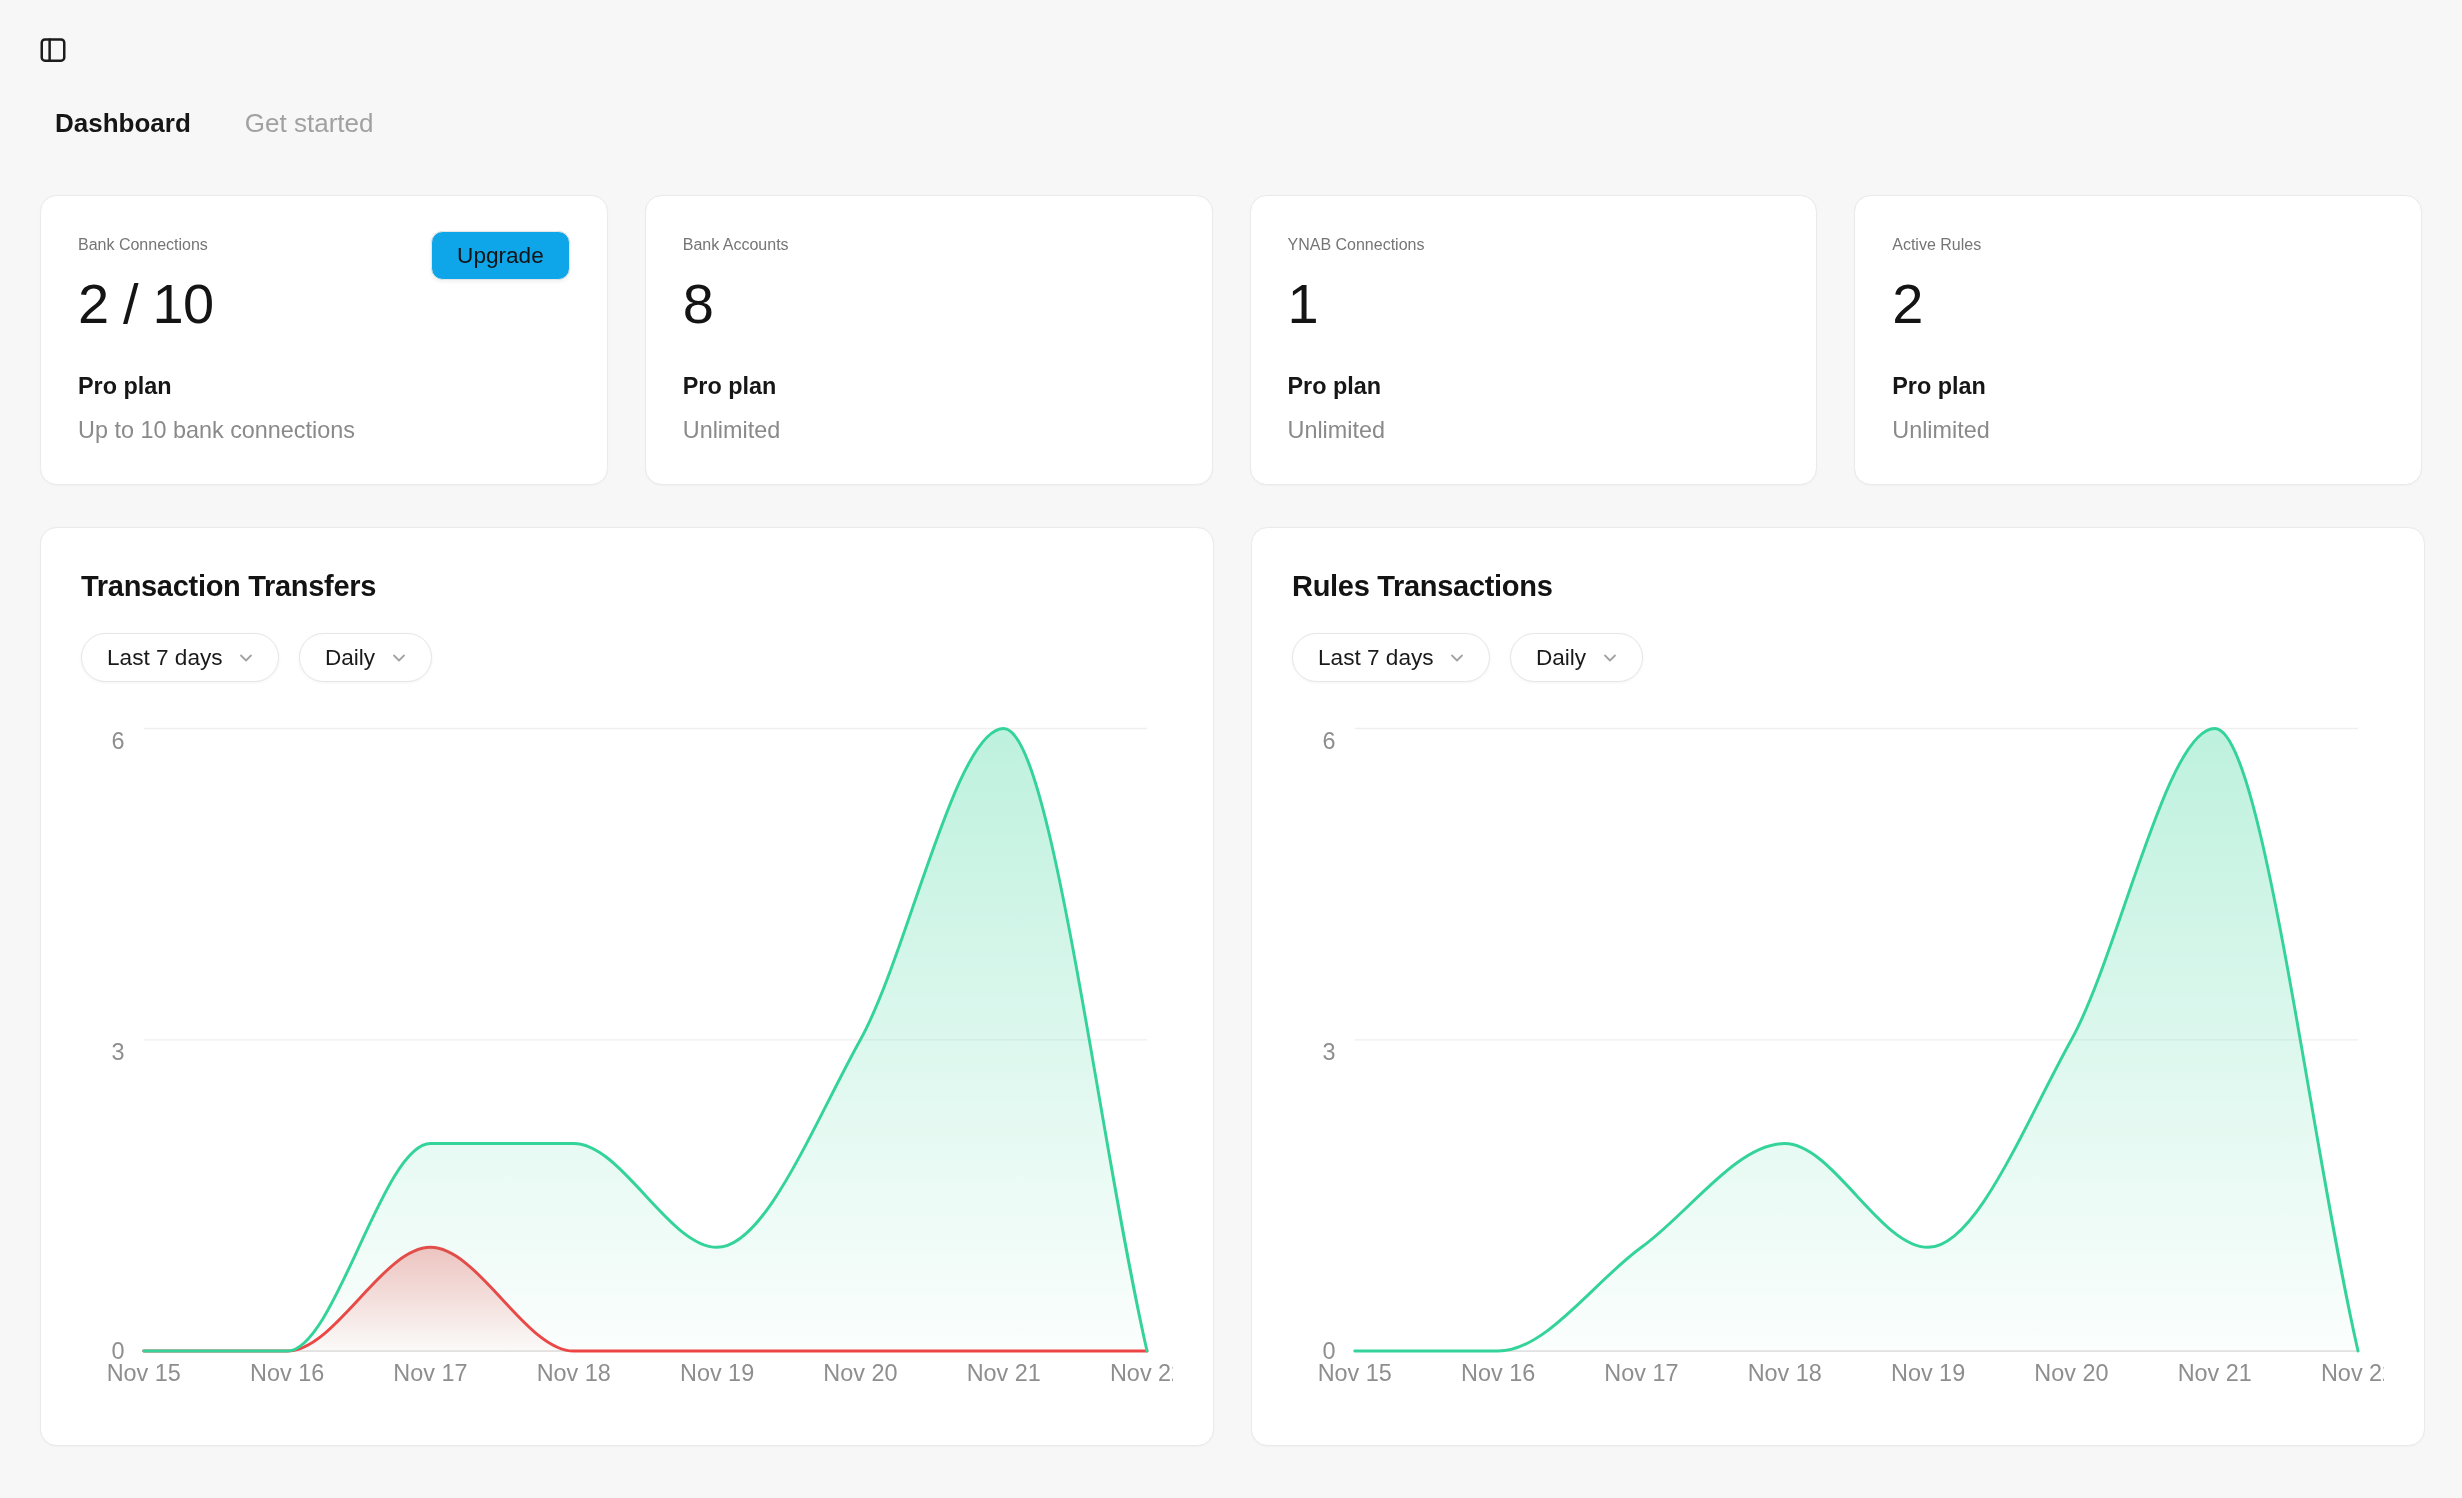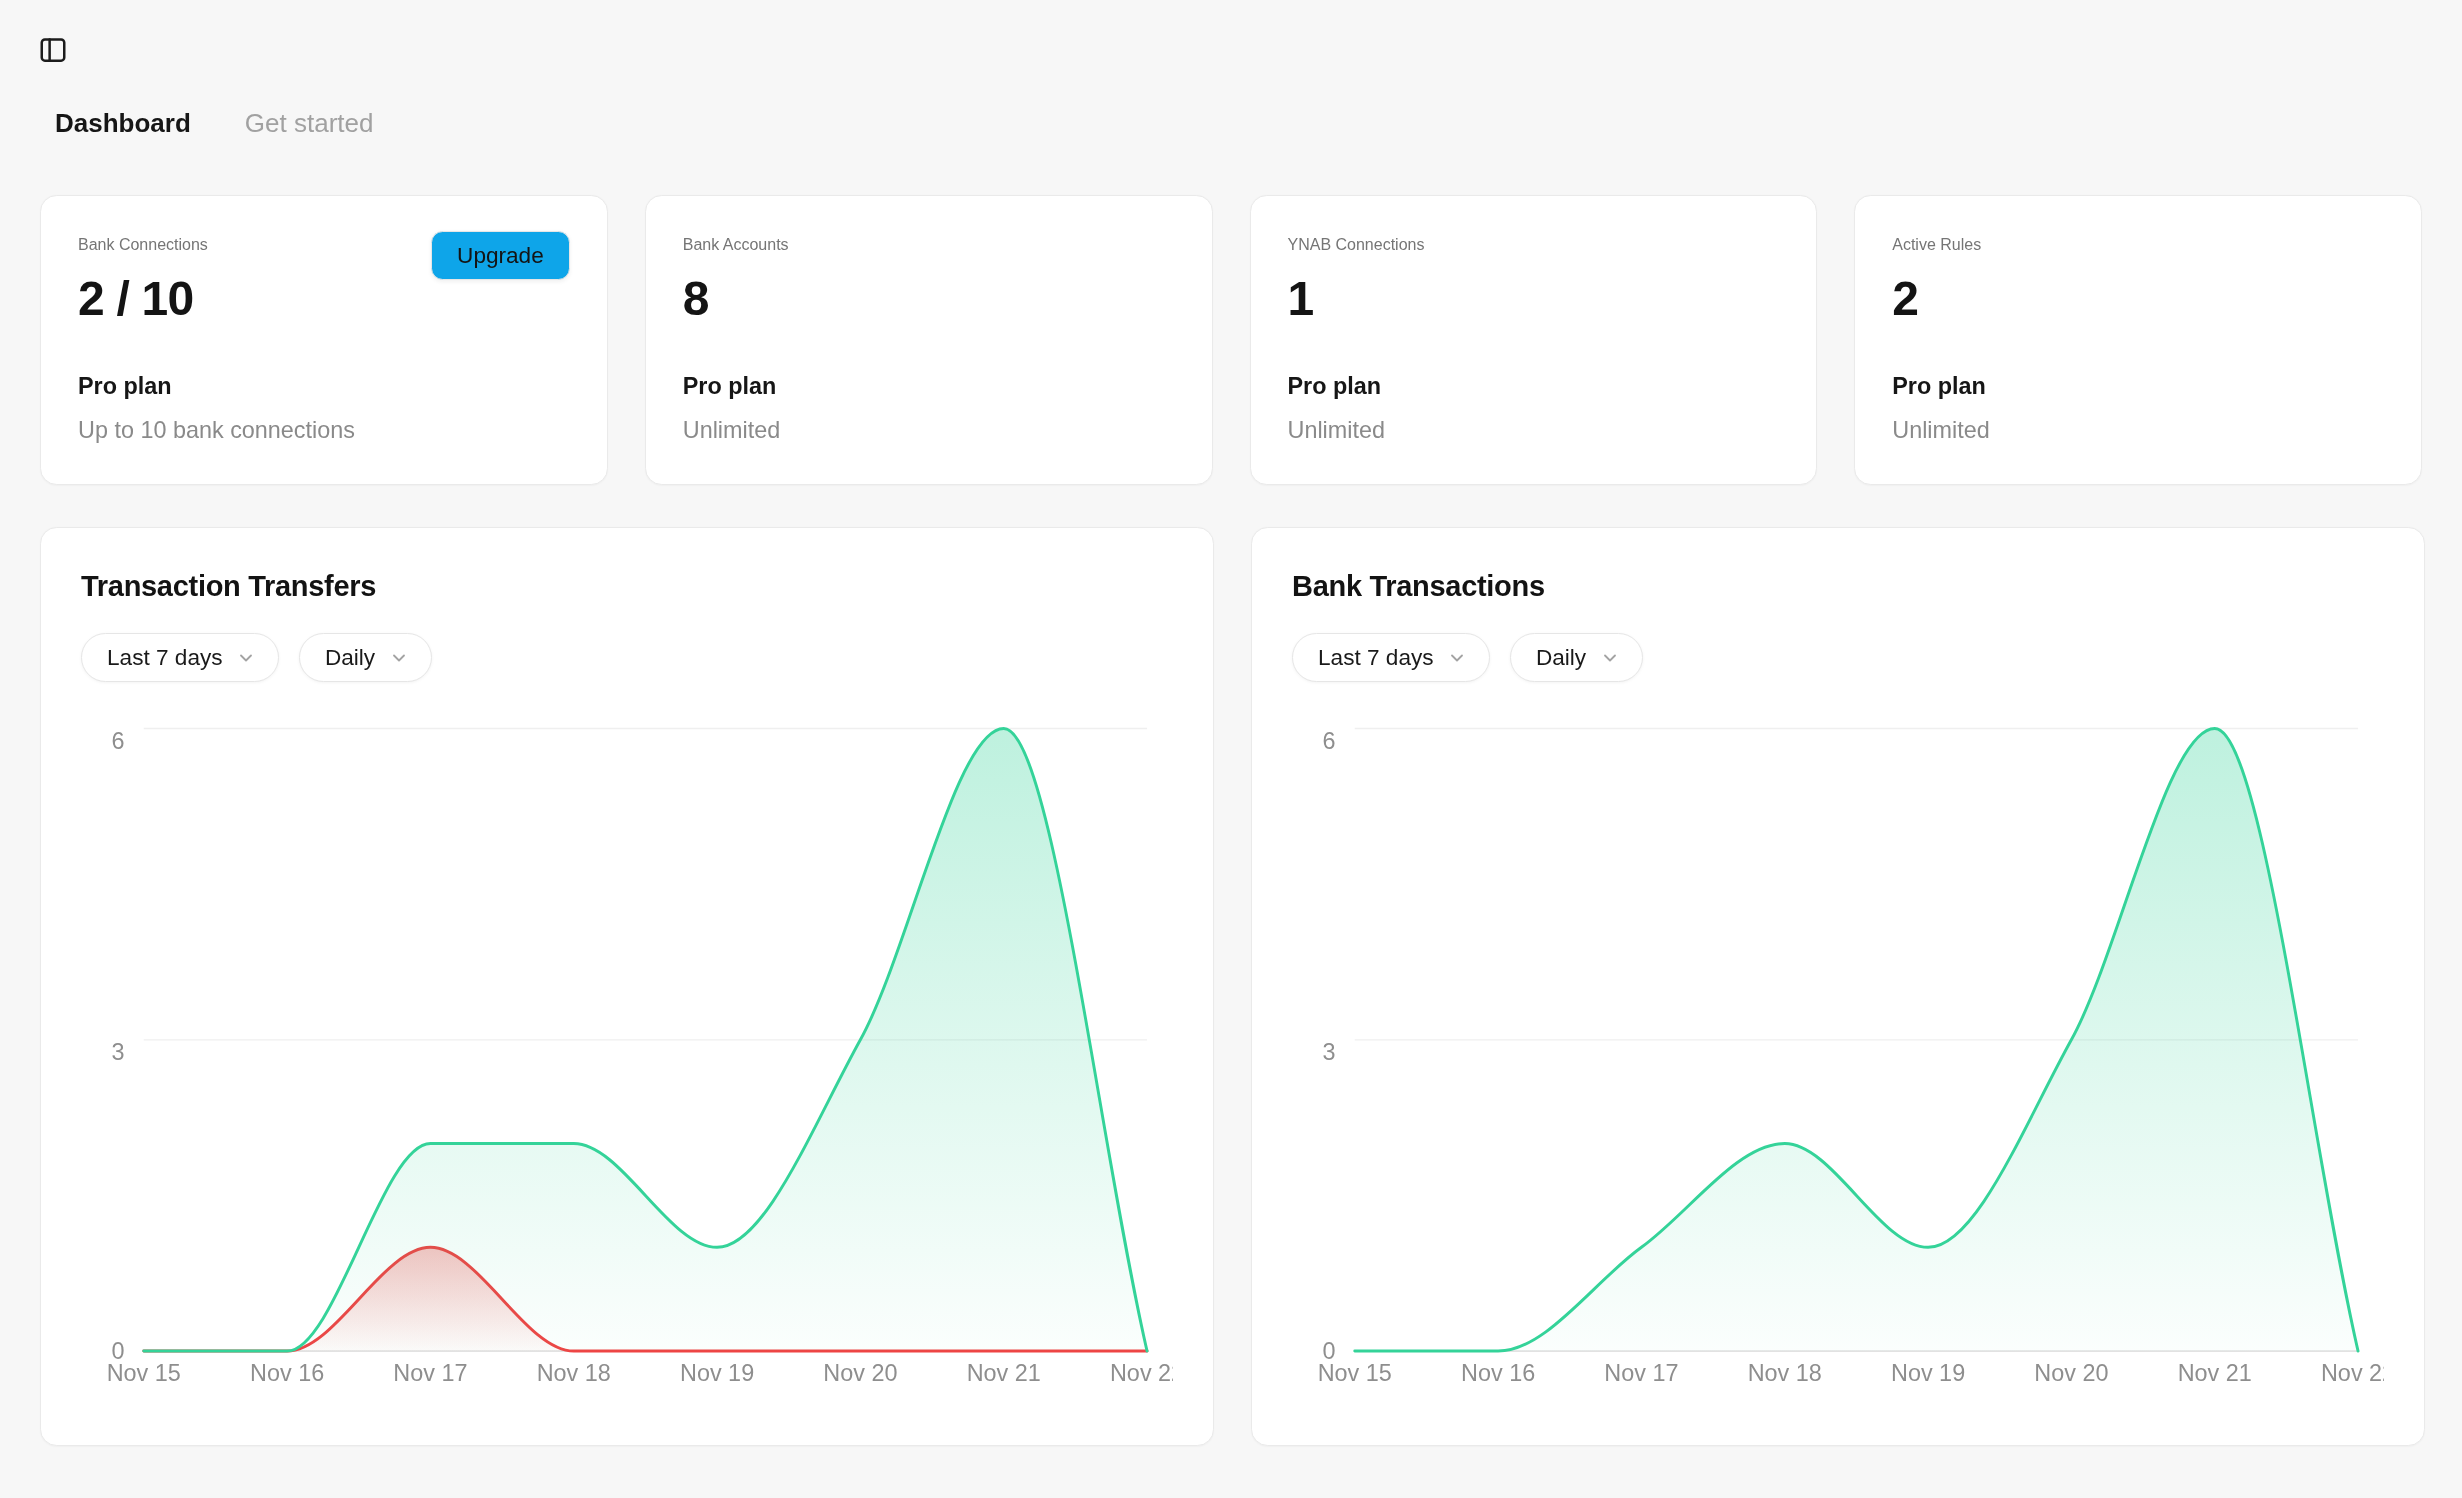--- a/index.html
+++ b/index.html
@@ -36,21 +36,21 @@
     background:#ffffff;
     border:1.3px solid #eaeaea;
     border-radius:16.7px;
     padding:40px 37px;
     position:relative;
     box-shadow:0 0.8px 1.7px rgba(0,0,0,0.03);
   }
   .stat-label{ font-size:16px; color:#757575; }
   .stat-value{
     margin-top:16.7px;
-    font-size:48px; font-weight:700; color:#141414;
+    font-size:56px; font-weight:400; color:#141414;
     letter-spacing:-0.8px;
   }
   .upgrade{
     position:absolute; top:35px; right:37px;
     height:49px; padding:0 25px;
     background:#0ea5e9;
     border:1.3px solid #e6e6e6;
     border-radius:11.7px;
     font-family:"Liberation Sans", sans-serif;
     font-size:22.6px; font-weight:500; color:#141414;
@@ -190,21 +190,21 @@
           <text x="1102.7142857142858" y="814" text-anchor="middle">Nov 21</text>
           <text x="1274" y="814" text-anchor="middle">Nov 22</text>
           <path d="M75.0 778.0 C132.1 778.0 189.2 778.0 246.3 778.0 C303.4 778.0 360.5 654.0 417.6 654.0 C474.7 654.0 531.8 778.0 588.9 778.0 C646.0 778.0 703.0 778.0 760.1 778.0 C817.2 778.0 874.3 778.0 931.4 778.0 C988.5 778.0 1045.6 778.0 1102.7 778.0 C1159.8 778.0 1216.9 778.0 1274.0 778.0 L1274.0 778 L75.0 778 Z" fill="url(#grad-0-0)" stroke="none"></path>
           <path d="M75.0 778.0 C132.1 778.0 189.2 778.0 246.3 778.0 C303.4 778.0 360.5 654.0 417.6 654.0 C474.7 654.0 531.8 778.0 588.9 778.0 C646.0 778.0 703.0 778.0 760.1 778.0 C817.2 778.0 874.3 778.0 931.4 778.0 C988.5 778.0 1045.6 778.0 1102.7 778.0 C1159.8 778.0 1216.9 778.0 1274.0 778.0" fill="none" stroke="#ef4444" stroke-width="3.5" stroke-linecap="round" stroke-linejoin="round"></path>
           <path d="M75.0 778.0 C132.1 778.0 189.2 778.0 246.3 778.0 C303.4 778.0 360.5 530.0 417.6 530.0 C474.7 530.0 531.8 530.0 588.9 530.0 C646.0 530.0 703.0 654.0 760.1 654.0 C817.2 654.0 874.3 509.3 931.4 406.0 C988.5 302.7 1045.6 34.0 1102.7 34.0 C1159.8 34.0 1216.9 530.0 1274.0 778.0 L1274.0 778 L75.0 778 Z" fill="url(#grad-0-1)" stroke="none"></path>
           <path d="M75.0 778.0 C132.1 778.0 189.2 778.0 246.3 778.0 C303.4 778.0 360.5 530.0 417.6 530.0 C474.7 530.0 531.8 530.0 588.9 530.0 C646.0 530.0 703.0 654.0 760.1 654.0 C817.2 654.0 874.3 509.3 931.4 406.0 C988.5 302.7 1045.6 34.0 1102.7 34.0 C1159.8 34.0 1216.9 530.0 1274.0 778.0" fill="none" stroke="#34d399" stroke-width="3.5" stroke-linecap="round" stroke-linejoin="round"></path>
         </svg>
     </article>
 
     <article class="chart-card">
-      <h2 class="chart-title">Bank Transactions</h2>
+      <h2 class="chart-title">Rules Transactions</h2>
       <div class="pills">
         <button class="pill">
           <span>Last 7 days</span>
           <svg width="20" height="20" viewBox="0 0 24 24" fill="none" stroke="#a3a3a3" stroke-width="2.2" stroke-linecap="round" stroke-linejoin="round">
               <path d="M6 9l6 6 6-6"></path>
             </svg>
         </button>
         <button class="pill">
           <span>Daily</span>
           <svg width="20" height="20" viewBox="0 0 24 24" fill="none" stroke="#a3a3a3" stroke-width="2.2" stroke-linecap="round" stroke-linejoin="round">

